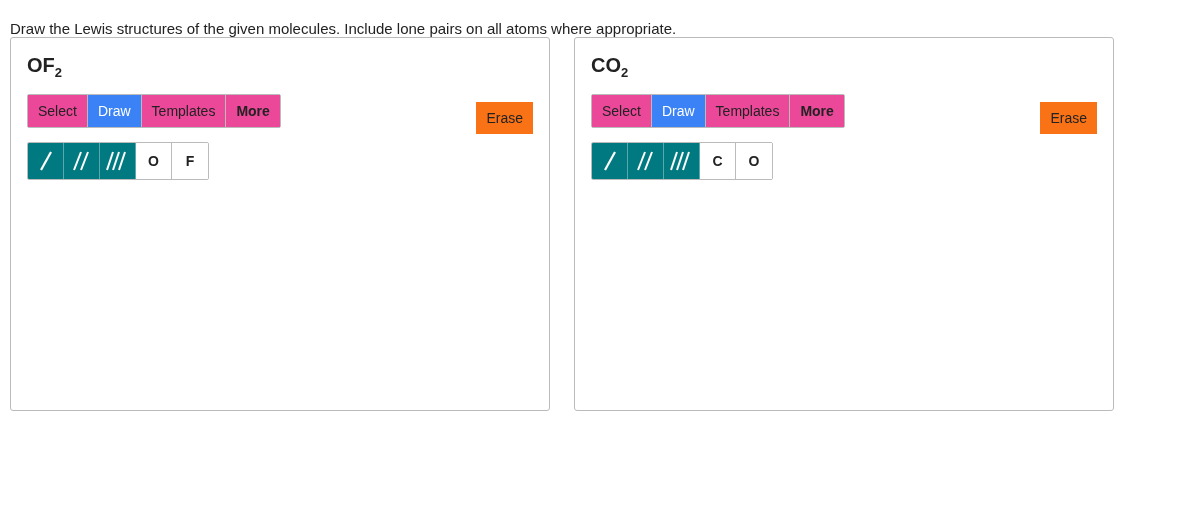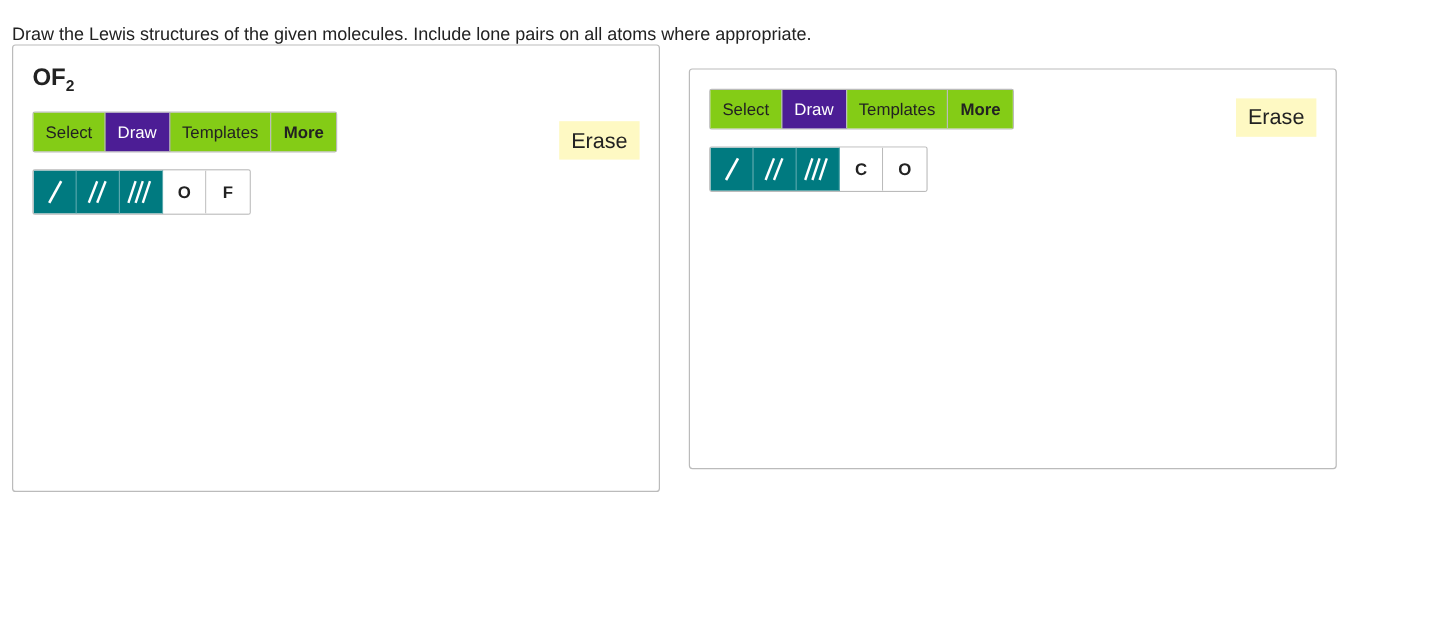--- a/index.html
+++ b/index.html
@@ -9,21 +9,21 @@
       color: #222;
       padding: 20px 10px;
     }
     .instruction {
       font-size: 15px;
       color: #222;
     }
     .panels-container {
       display: flex;
       gap: 24px;
-      align-items: center;
+      align-items: flex-end;
     }
     .panel {
       border: 1.5px solid #bbb;
       border-radius: 3px;
       padding: 16px 16px 0 16px;
       width: 540px;
       min-height: 320px;
       background: #fff;
     }
     .molecule-title {
@@ -43,43 +43,43 @@
       margin-bottom: 14px;
       border: 1px solid #bbb;
       width: fit-content;
       border-radius: 2px;
       overflow: visible;
     }
     .toolbar-btn {
       padding: 5px 10px;
       font-size: 14px;
       cursor: pointer;
-      background: #84cc16;
+      background: #ec4899;
       border: none;
       border-right: 1px solid #bbb;
       color: #222;
       white-space: nowrap;
       height: 32px;
       display: flex;
       align-items: center;
     }
     .toolbar-btn:last-child {
       border-right: none;
       font-weight: bold;
     }
     .toolbar-btn.active {
-      background: #4c1d95;
+      background: #3b82f6;
       color: #fff;
     }
     .toolbar-erase {
       margin-left: auto;
       padding: 5px 10px;
-      font-size: 18px;
-      cursor: pointer;
-      background: #fef9c3;
+      font-size: 14px;
+      cursor: pointer;
+      background: #f97316;
       border: none;
       color: #222;
       height: 32px;
       display: flex;
       align-items: center;
     }
     .toolbar-row {
       display: flex;
       align-items: center;
       justify-content: space-between;
@@ -171,20 +171,23 @@
           <line x1="20" y1="2" x2="14" y2="20" stroke="white" stroke-width="2"></line>
         </svg>
       </button>
       <button class="atom-btn">O</button>
       <button class="atom-btn">F</button>
     </div>
     <div class="drawing-area"></div>
   </div>
 
   <div class="panel">
+    <div class="molecule-title">
+      CO<sub>2</sub>
+    </div>
     <div class="toolbar-row">
       <div class="toolbar">
         <button class="toolbar-btn">Select</button>
         <button class="toolbar-btn active">Draw</button>
         <button class="toolbar-btn">Templates</button>
         <button class="toolbar-btn">More</button>
       </div>
       <button class="toolbar-erase">Erase</button>
     </div>
     <div class="bond-toolbar">

